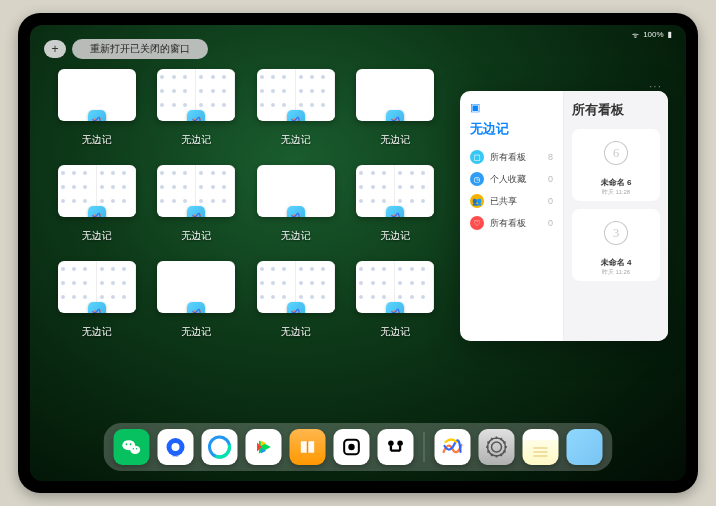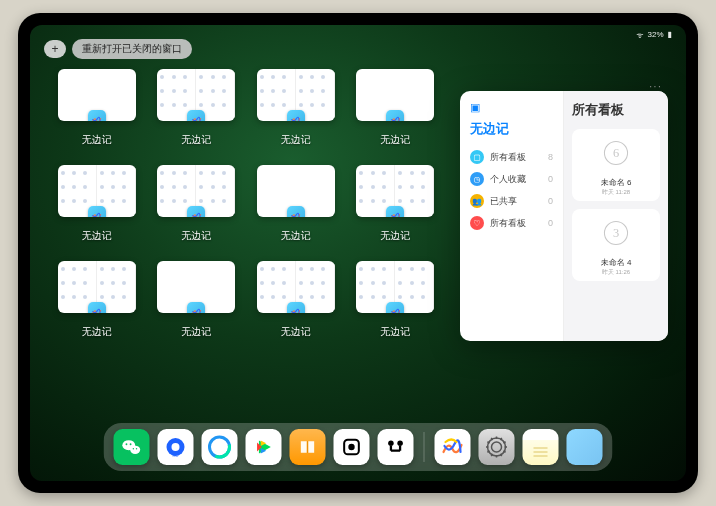--- a/index.html
+++ b/index.html
@@ -55,21 +55,21 @@
     display: flex;
     align-items: center;
     justify-content: center;
     font-size: 12px;
     color: #333;
     cursor: pointer;
   }
   .reopen {
     background: rgba(200,200,200,0.92);
     border-radius: 10px;
-    padding: 3px 10px;
+    padding: 3px 18px;
     font-size: 10px;
     color: #222;
     cursor: pointer;
   }
   .grid {
     position: absolute;
     top: 44px;
     left: 26px;
     width: 380px;
     display: grid;
@@ -209,21 +209,21 @@
     padding: 8px 6px 4px;
     text-align: center;
   }
   .board-card .sketch {
     width: 36px;
     height: 32px;
     margin: 0 auto 4px;
   }
   .board-card .bt {
     font-size: 8px;
-    font-weight: 400;
+    font-weight: 700;
     color: #333;
   }
   .board-card .bs {
     font-size: 6px;
     color: #aaa;
   }
   .dock {
     position: absolute;
     bottom: 10px;
     left: 50%;
@@ -267,21 +267,21 @@
   .di-recent .mini { border-radius:3px; }
 </style>
 </head>
 <body>
 
 <div class="device">
   <div class="screen">
 
     <div class="status-bar">
       <span>ᯤ</span>
-      <span>32%</span>
+      <span>100%</span>
       <span>▮</span>
     </div>
 
     <div class="top-buttons">
       <div class="add-btn">
         <span>+</span>
       </div>
       <div class="reopen">
         <span>重新打开已关闭的窗口</span>
       </div>

